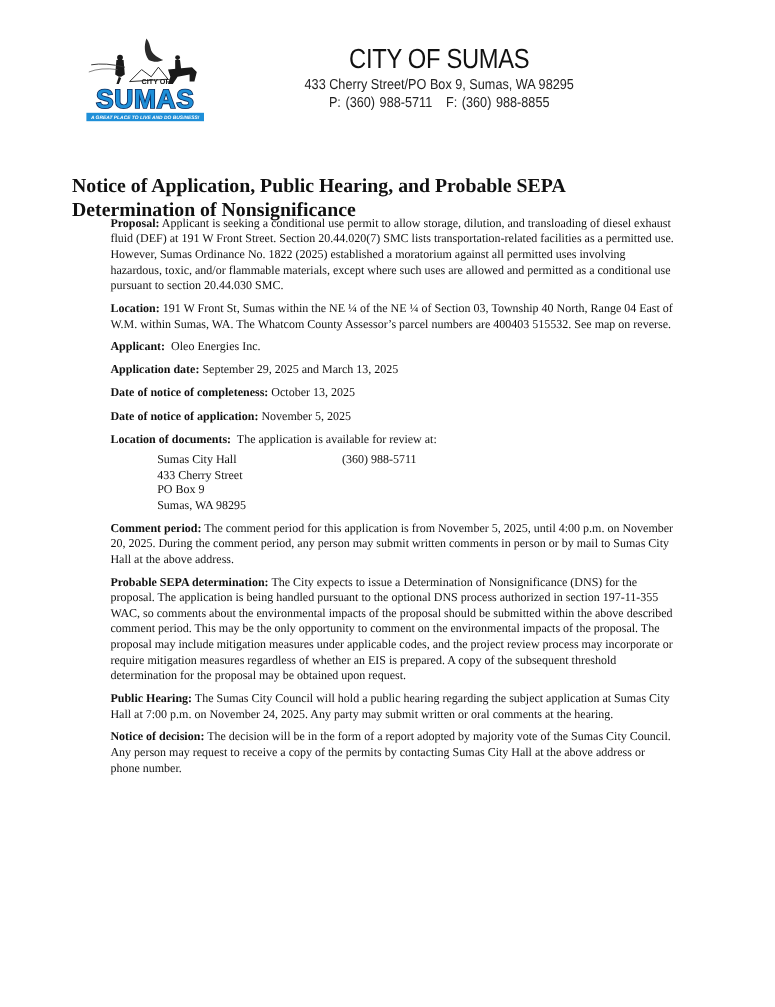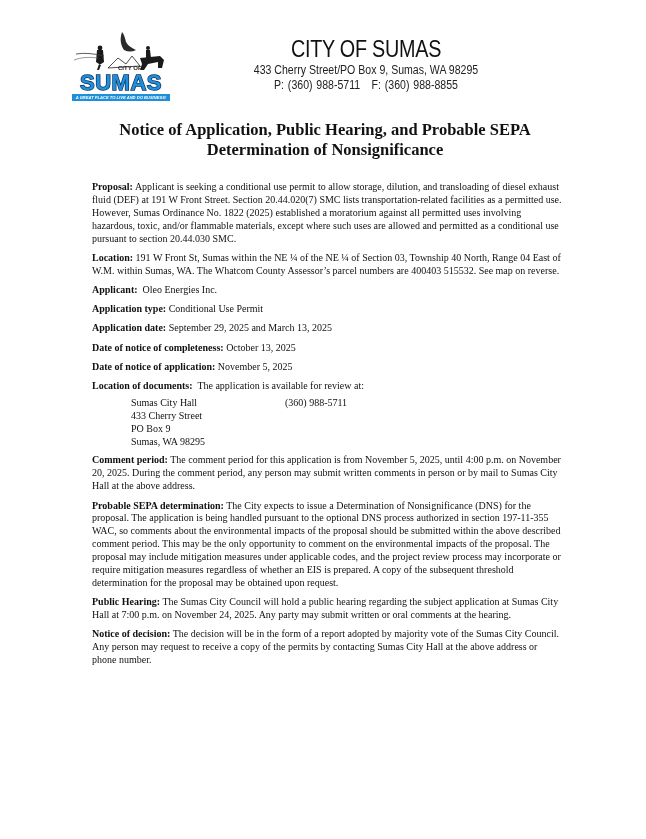--- a/index.html
+++ b/index.html
@@ -8,21 +8,21 @@
 
   
   .logo { position: absolute; left: 70px; top: 28px; width: 102px; height: 78px; }
   .masthead { position: absolute; left: 236px; top: 36px; width: 260px; text-align: center;
     font-family: "Liberation Sans", sans-serif; color: #111; }
   .masthead .city { font-size: 23px; letter-spacing: -0.3px; line-height: 26px; transform: scaleX(0.86); transform-origin: center; font-weight: normal; }
   .masthead .addr { font-size: 12px; line-height: 15px; transform: scaleX(0.88); transform-origin: center; color: #222; margin-top: 1px; }
   .masthead .phone { font-size: 12px; line-height: 15px; transform: scaleX(0.88); transform-origin: center; color: #222; word-spacing: 1px; }
 
   
-  .title { position: absolute; left: 60px; top: 120px; width: 530px; text-align: center;
+  .title { position: absolute; left: 60px; top: 145px; width: 530px; 
     font-family: "Liberation Serif", serif; font-weight: bold; font-size: 16.5px; line-height: 20px; color: #111; }
 
   
   .body { position: absolute; left: 92px; top: 181px; width: 470px;
     font-family: "Liberation Serif", serif; font-size: 10px; line-height: 12.9px; color: #111; }
   .para { margin: 0 0 6.3px 0; }
   .para b { font-weight: bold; }
   .docs-block { margin: 4px 0 6px 39px; position: relative; }
   .docs-block .line { display: block; }
   .docs-block .phone-col { position: absolute; left: 154px; top: 0; }
@@ -78,23 +78,20 @@
     </p>
 
     <p class="para">
       <b>Location:</b><span> 191 W Front St, Sumas within the NE ¼ of the NE ¼ of Section 03, Township 40 North, Range 04 East of W.M. within Sumas, WA.  The Whatcom County Assessor’s parcel numbers are 400403 515532. See map on reverse.</span>
     </p>
 
     <p class="para">
       <b>Applicant:</b><span style="white-space: pre;">  Oleo Energies Inc.</span>
     </p>
 
-    <p class="para">
-      <b>Application type:</b><span> Conditional Use Permit</span>
-    </p>
 
     <p class="para">
       <b>Application date:</b><span> September 29, 2025 and March 13, 2025</span>
     </p>
 
     <p class="para">
       <b>Date of notice of completeness:</b><span> October 13, 2025</span>
     </p>
 
     <p class="para">

